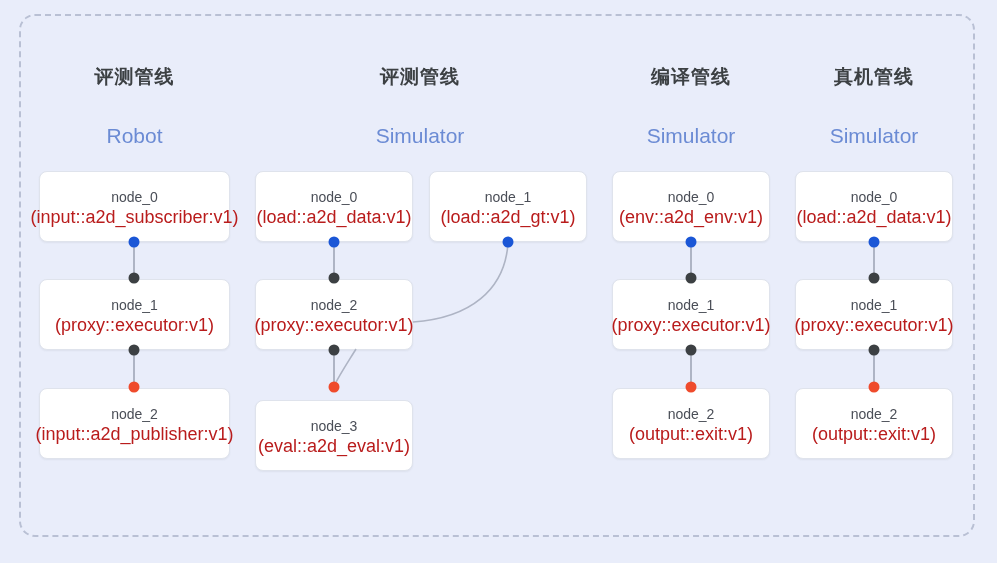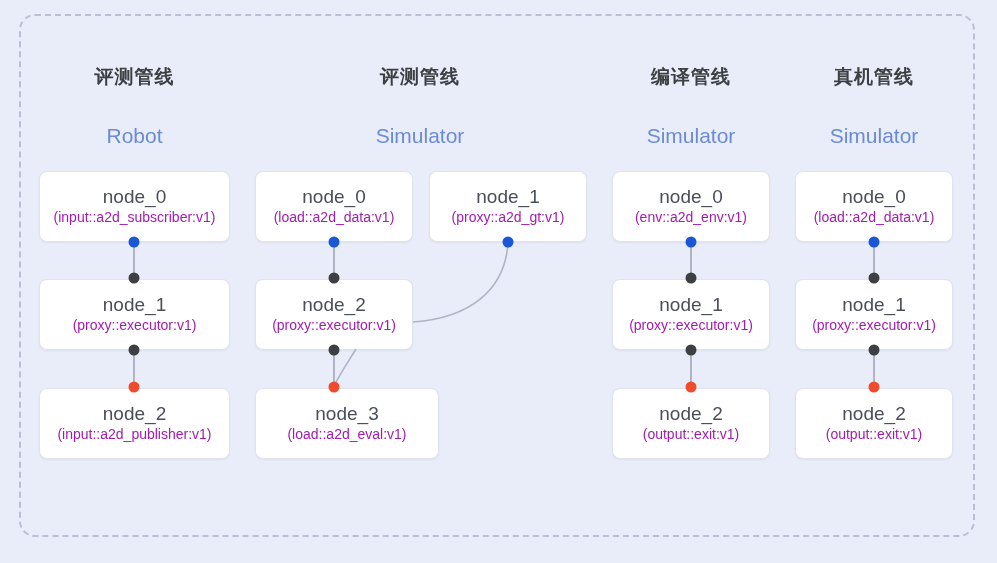--- a/index.html
+++ b/index.html
@@ -68,28 +68,28 @@
     border: 1px solid #dfe3ec;
     border-radius: 8px;
     box-sizing: border-box;
     display: flex;
     flex-direction: column;
     align-items: center;
     justify-content: center;
     box-shadow: 0 1px 2px rgba(60,64,67,0.07);
   }
   .node .nm {
-    font-size: 19px;
+    font-size: 14px;
     color: #4a4e57;
     line-height: 20px;
     white-space: nowrap;
   }
   .node .ty {
-    font-size: 14px;
-    color: #a21caf;
+    font-size: 18px;
+    color: #b91c1c;
     line-height: 20px;
     white-space: nowrap;
   }
 
   
   .port {
     position: absolute;
     width: 11px;
     height: 11px;
     border-radius: 50%;
@@ -160,35 +160,35 @@
   <div class="node" style="left:255px; top:171px; width:158px; height:71px;">
     <div class="nm">node_0</div>
     <div class="ty">(load::a2d_data:v1)</div>
   </div>
   <div class="port out-blue" style="left:334px; top:242px;"></div>
   <div class="edge" style="left:334px; top:242px; height:36px;"></div>
   <div class="port in-black" style="left:334px; top:278px;"></div>
 
   <div class="node" style="left:429px; top:171px; width:158px; height:71px;">
     <div class="nm">node_1</div>
-    <div class="ty">(proxy::a2d_gt:v1)</div>
+    <div class="ty">(load::a2d_gt:v1)</div>
   </div>
   <div class="port out-blue" style="left:508px; top:242px;"></div>
 
   <div class="node" style="left:255px; top:279px; width:158px; height:71px;">
     <div class="nm">node_2</div>
     <div class="ty">(proxy::executor:v1)</div>
   </div>
   <div class="port out-black" style="left:334px; top:350px;"></div>
   <div class="edge" style="left:334px; top:350px; height:37px;"></div>
   <div class="port in-red" style="left:334px; top:387px;"></div>
 
-  <div class="node" style="left:255px; top:388px; width:184px; height:71px;">
+  <div class="node" style="left:255px; top:400px; width:158px; height:71px;">
     <div class="nm">node_3</div>
-    <div class="ty">(load::a2d_eval:v1)</div>
+    <div class="ty">(eval::a2d_eval:v1)</div>
   </div>
 
   <div class="column" style="left:612px; width:158px;">
     <div class="col-title-cn">编译管线</div>
     <div class="col-title-en">Simulator</div>
   </div>
 
   <div class="node" style="left:612px; top:171px; width:158px; height:71px;">
     <div class="nm">node_0</div>
     <div class="ty">(env::a2d_env:v1)</div>

